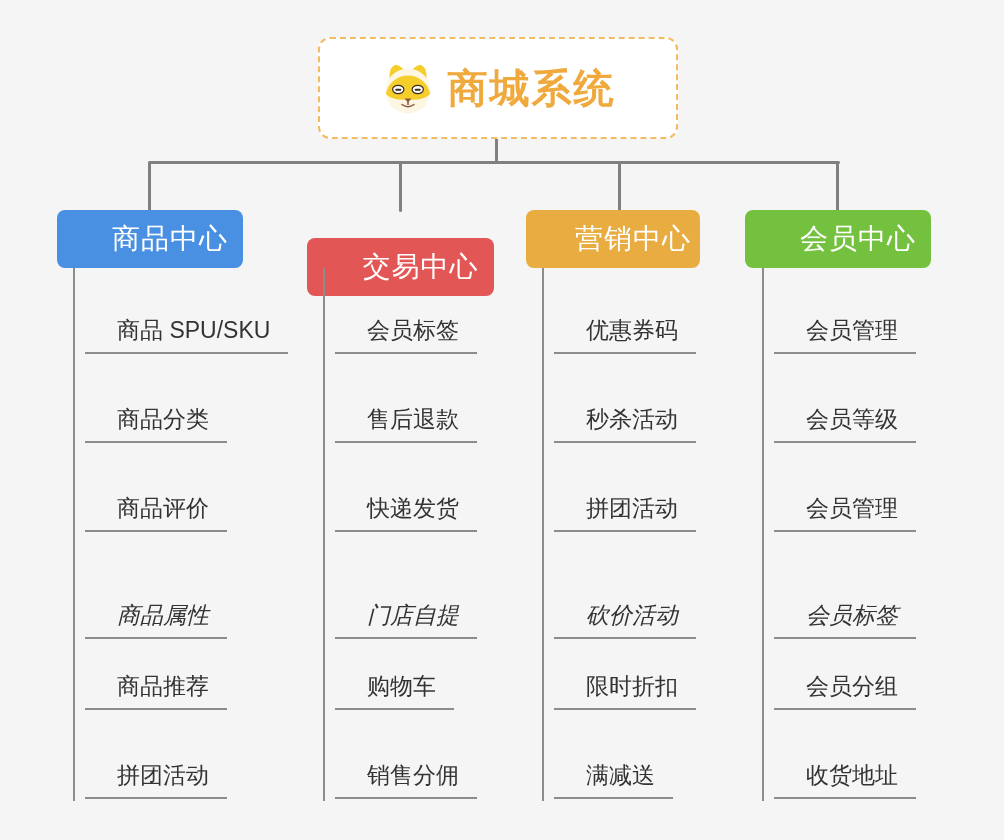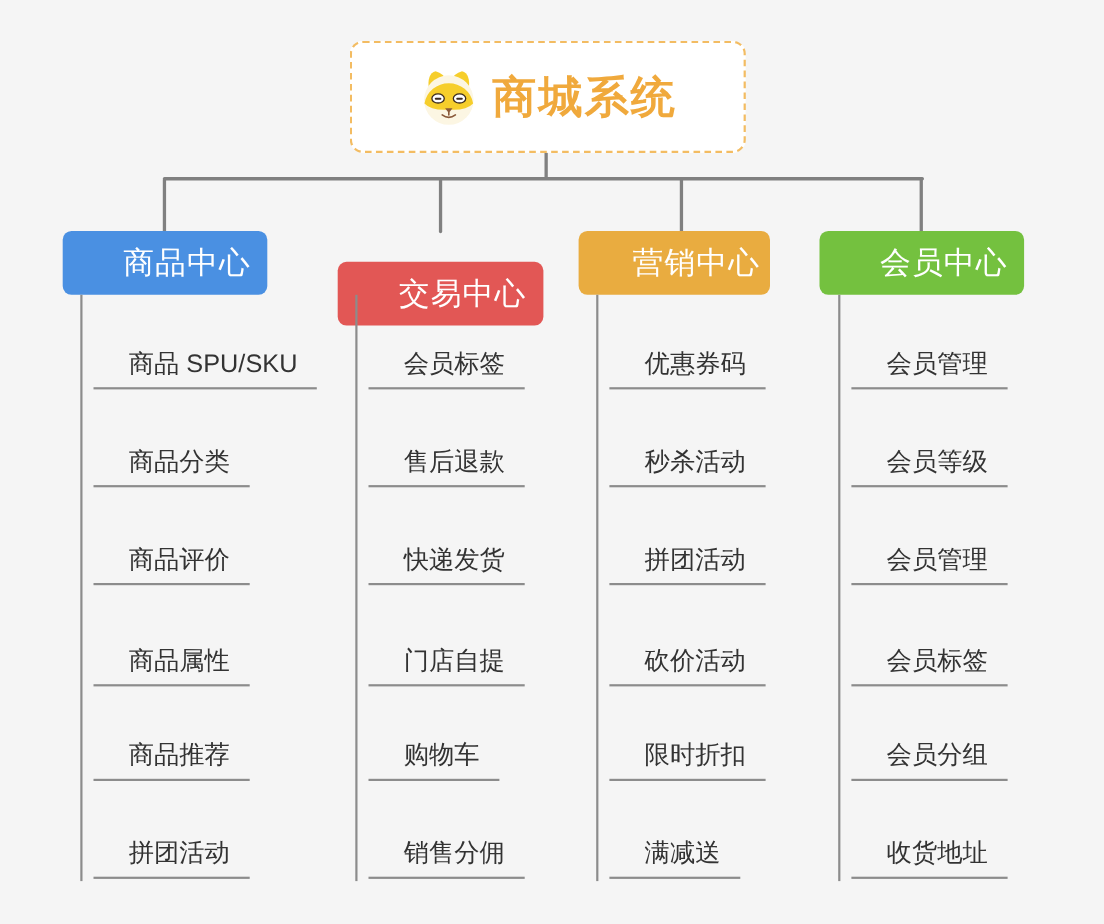--- a/index.html
+++ b/index.html
@@ -57,21 +57,21 @@
   .leaf {
     position: absolute; left: 0; height: 46px;
     display: flex; align-items: flex-end;
     padding: 0 18px 0 32px;
     border-bottom: 2px solid var(--line, #8c8c8c);
     white-space: nowrap;
     margin-left: 12px;
   }
   .leaf > span { font-size: 23px; color: #333333; margin-bottom: 6px; }
   .l-1 { top: 40px; }  .l-2 { top: 129px; } .l-3 { top: 218px; }
-  .l-4 { top: 310px; } .l-5 { top: 396px; } .l-6 { top: 485px; }
+  .l-4 { top: 325px; font-style: italic; } .l-5 { top: 396px; } .l-6 { top: 485px; }
 </style>
 </head>
 <body>
 
 <div class="canvas">
 
   <div class="conn root-stem"></div>
   <div class="conn h-bar"></div>
   <div class="conn drop drop-1"></div>
   <div class="conn drop drop-2"></div>

